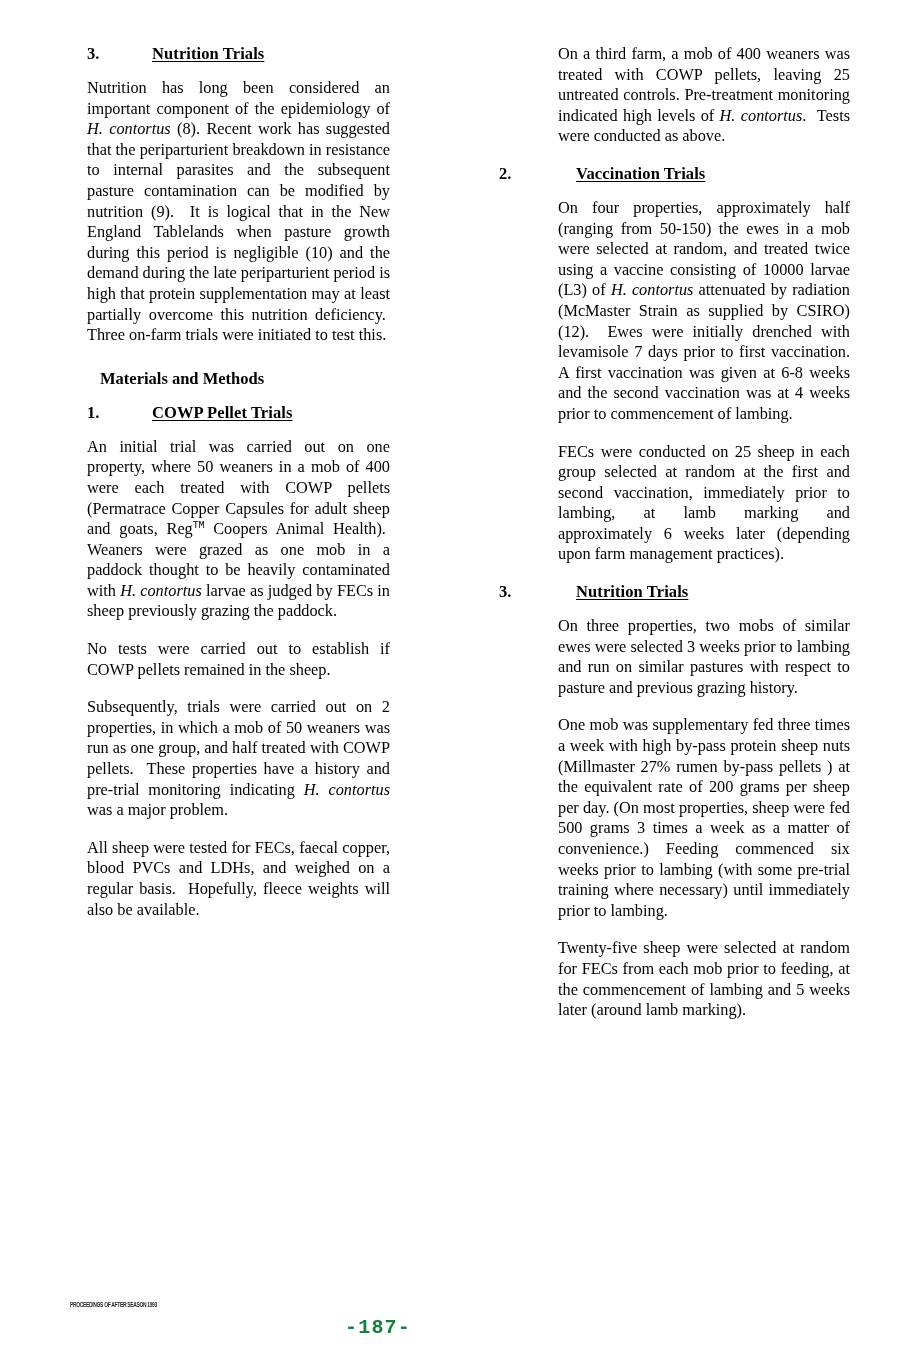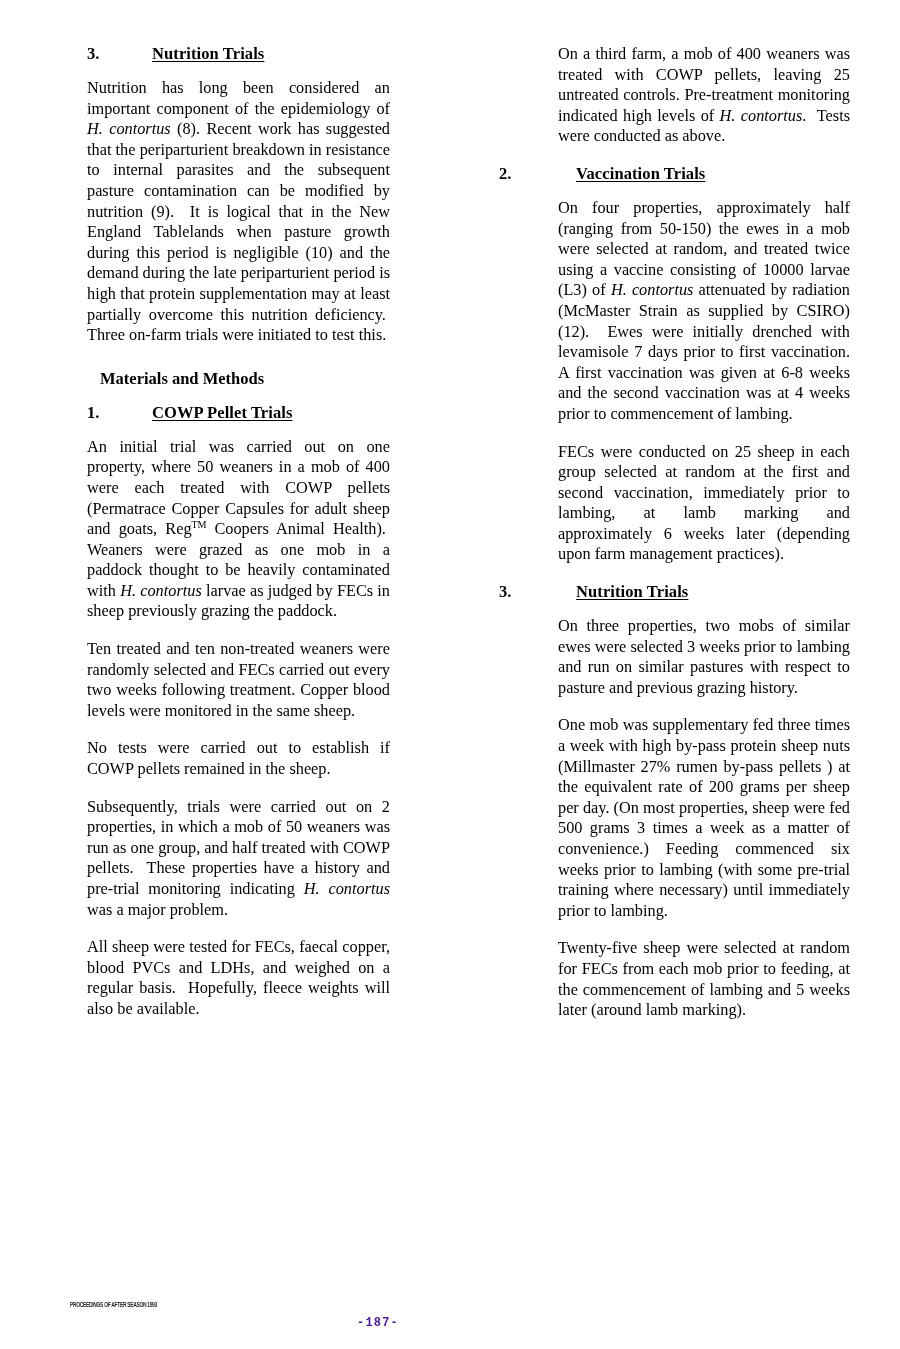--- a/index.html
+++ b/index.html
@@ -80,20 +80,21 @@
   
   .col-right .lead { margin-left: 59px; width: 292px; }
 
   i, .sp { font-style: italic; }
 
   sup.tm {
     font-size: 0.62em;
     vertical-align: super;
     line-height: 0;
     letter-spacing: -0.2px;
+    font-family: Liberation Mono, monospace;
   }
 
   .gap-sm { height: 6px; }
 
   
   .footer-mark {
     position: absolute;
     left: 70px;
     top: 1300px;
     width: 130px;
@@ -109,24 +110,24 @@
     transform-origin: left top;
     opacity: 0.92;
   }
   .page-number {
     position: absolute;
     left: 0;
     top: 1316px;
     width: 756px;
     text-align: center;
     font-family: "Liberation Mono", "DejaVu Sans Mono", monospace;
-    font-size: 12px;
+    font-size: 20px;
     font-weight: bold;
     letter-spacing: 1.2px;
-    color: #4c1d95;
+    color: #15803d;
   }
 </style>
 </head>
 <body>
 
 <div class="page">
 
   <div class="col col-left">
 
     <div class="sec-head">
@@ -163,25 +164,20 @@
       property, where 50 weaners in a mob of
       400 were each treated with COWP
       pellets (Permatrace Copper Capsules for
       adult sheep and goats, Reg<sup class="tm">TM</sup> Coopers
       Animal Health).&nbsp; Weaners were grazed as
       one mob in a paddock thought to be
       heavily contaminated with <i class="sp">H. contortus</i>
       larvae as judged by FECs in sheep
       previously grazing the paddock.</p>
 
-    <p class="body">Ten treated and ten non-treated weaners
-      were randomly selected and FECs carried
-      out every two weeks following treatment.
-      Copper blood levels were monitored in
-      the same sheep.</p>
 
     <p class="body">No tests were carried out to establish if
       COWP pellets remained in the sheep.</p>
 
     <p class="body">Subsequently, trials were carried out on 2
       properties, in which a mob of 50 weaners
       was run as one group, and half treated
       with COWP pellets.&nbsp; These properties
       have a history and pre-trial monitoring
       indicating <i class="sp">H. contortus</i> was a major

